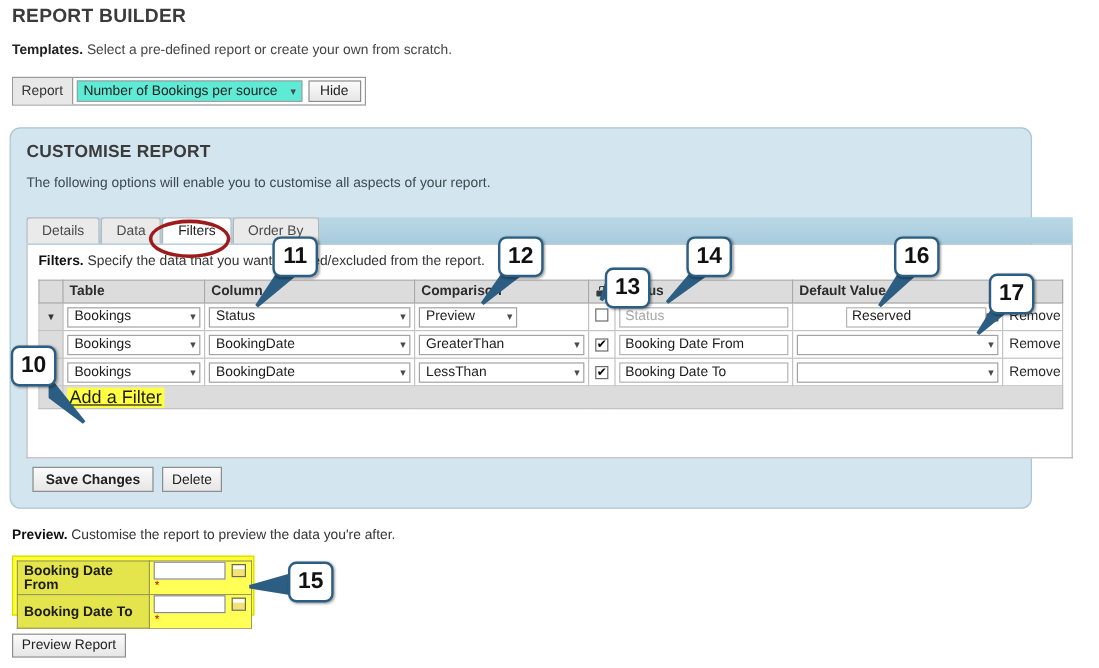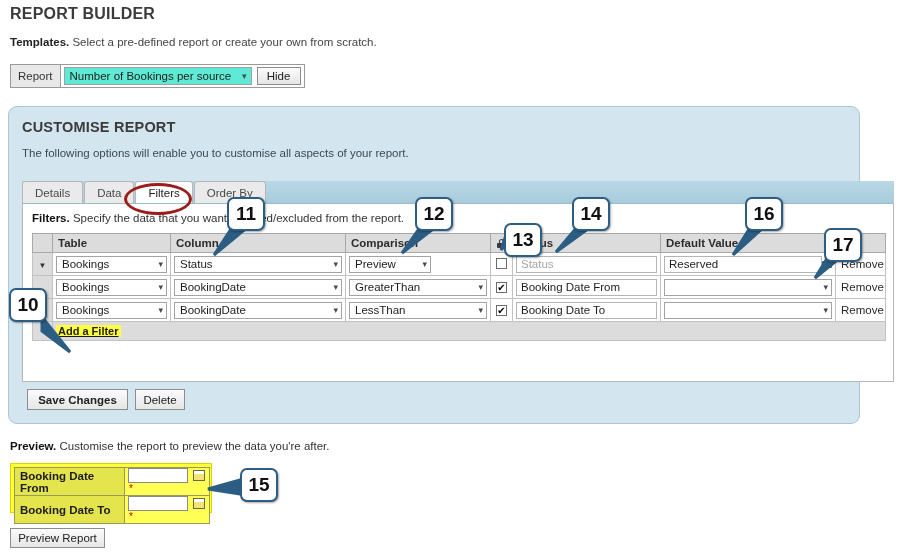--- a/index.html
+++ b/index.html
@@ -163,21 +163,21 @@
     width: 100%;
     height: 17px;
     border: 1px solid #b4b4b4;
     background: #ffffff;
     display: flex; align-items: center;
     padding: 0 4px;
     font-size: 11.5px; color: #1c1c1c;
     box-sizing: border-box;
   }
   .txt.ph { color: #a5a5a5; }
-  .txt-wrap { position: relative; display: flex; align-items: center; }
+  .txt-wrap { position: relative; display: flex; align-items: center; margin-left: 41px; }
   .chev { font-size: 9px; color: #4a4a4a; line-height: 1; }
   .exp-arrow { font-size: 8px; color: #333; }
 
   .cbox {
     width: 11px; height: 11px;
     border: 1px solid #6c6c6c;
     background: #fff;
     display: inline-flex; align-items: center; justify-content: center;
     font-size: 10px; line-height: 1; color: #000;
     box-sizing: border-box;
@@ -186,23 +186,22 @@
 
   .addrow td {
     background: #dcdcdc;
     border: 1px solid #c2c2c2;
     height: 19px;
   }
   .add-filter {
     background: #ffff44;
     color: #1c1c1c;
     text-decoration: underline;
-    font-size: 11px;
+    font-size: 15px;
     padding: 0 2px;
-    font-weight: bold;
   }
 
   
   .save-btn   { position: absolute; left: 18px;  top: 282px; width: 101px; height: 21px; font-weight: bold; }
   .delete-btn { position: absolute; left: 126px; top: 282px; width: 50px;  height: 21px; }
 
   
   .preview-line {
     position: absolute; left: 10px; top: 440px;
     font-size: 11.5px; color: #333;

